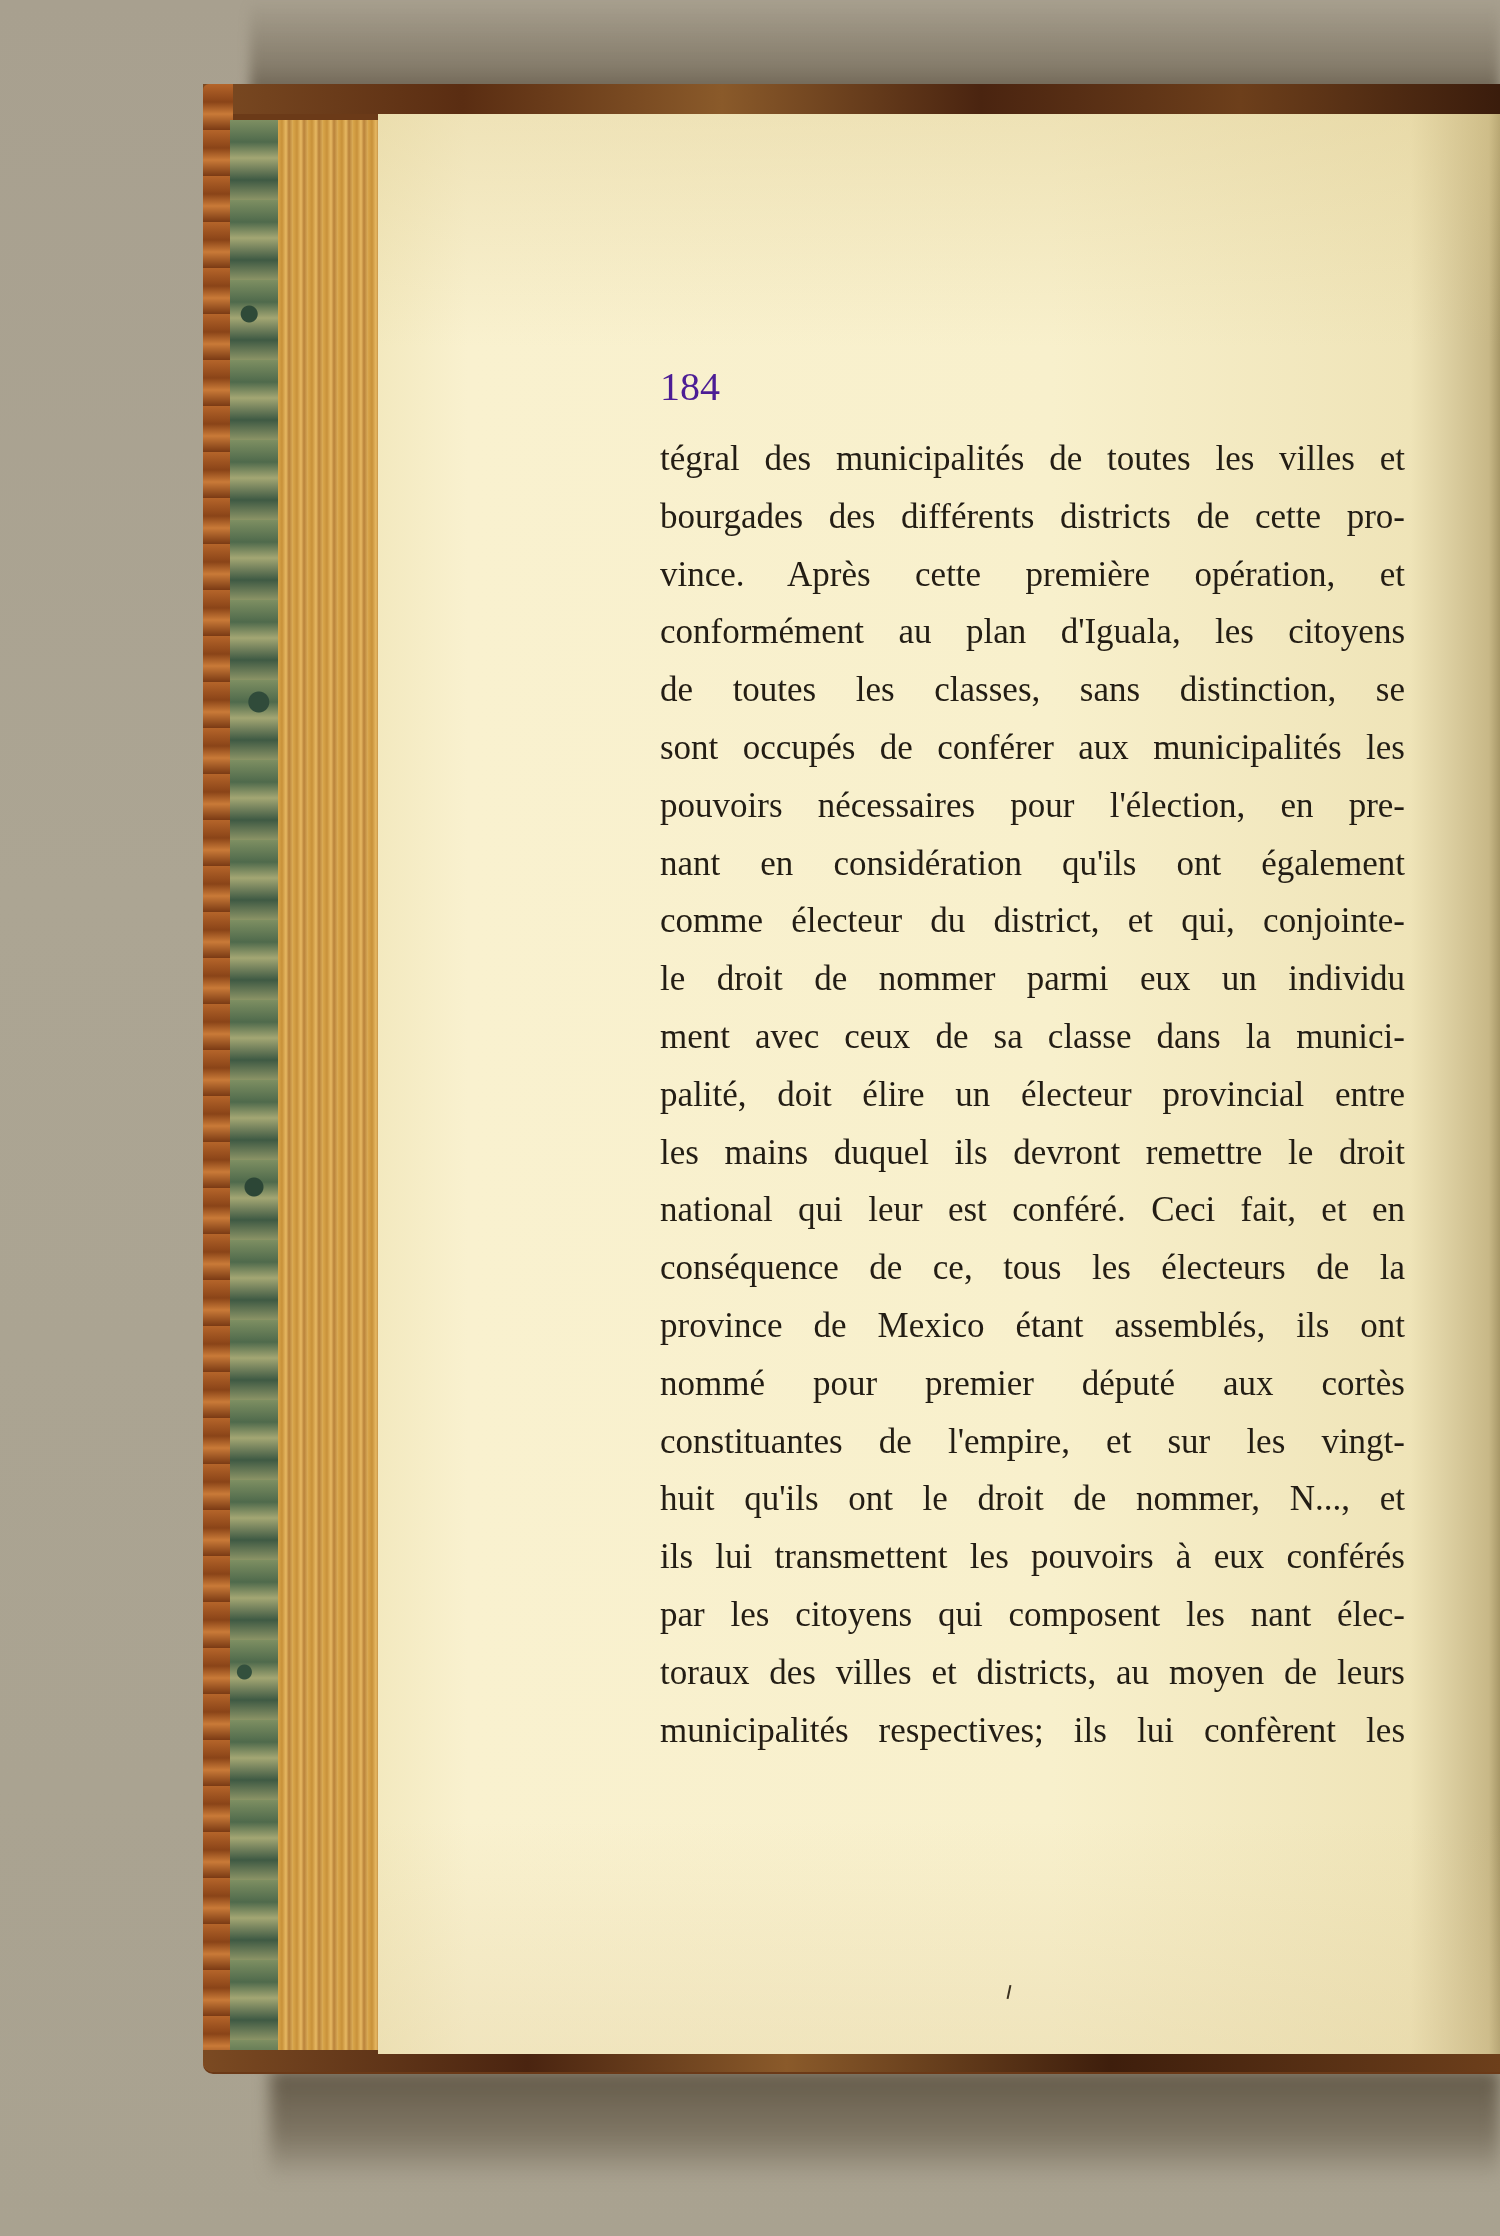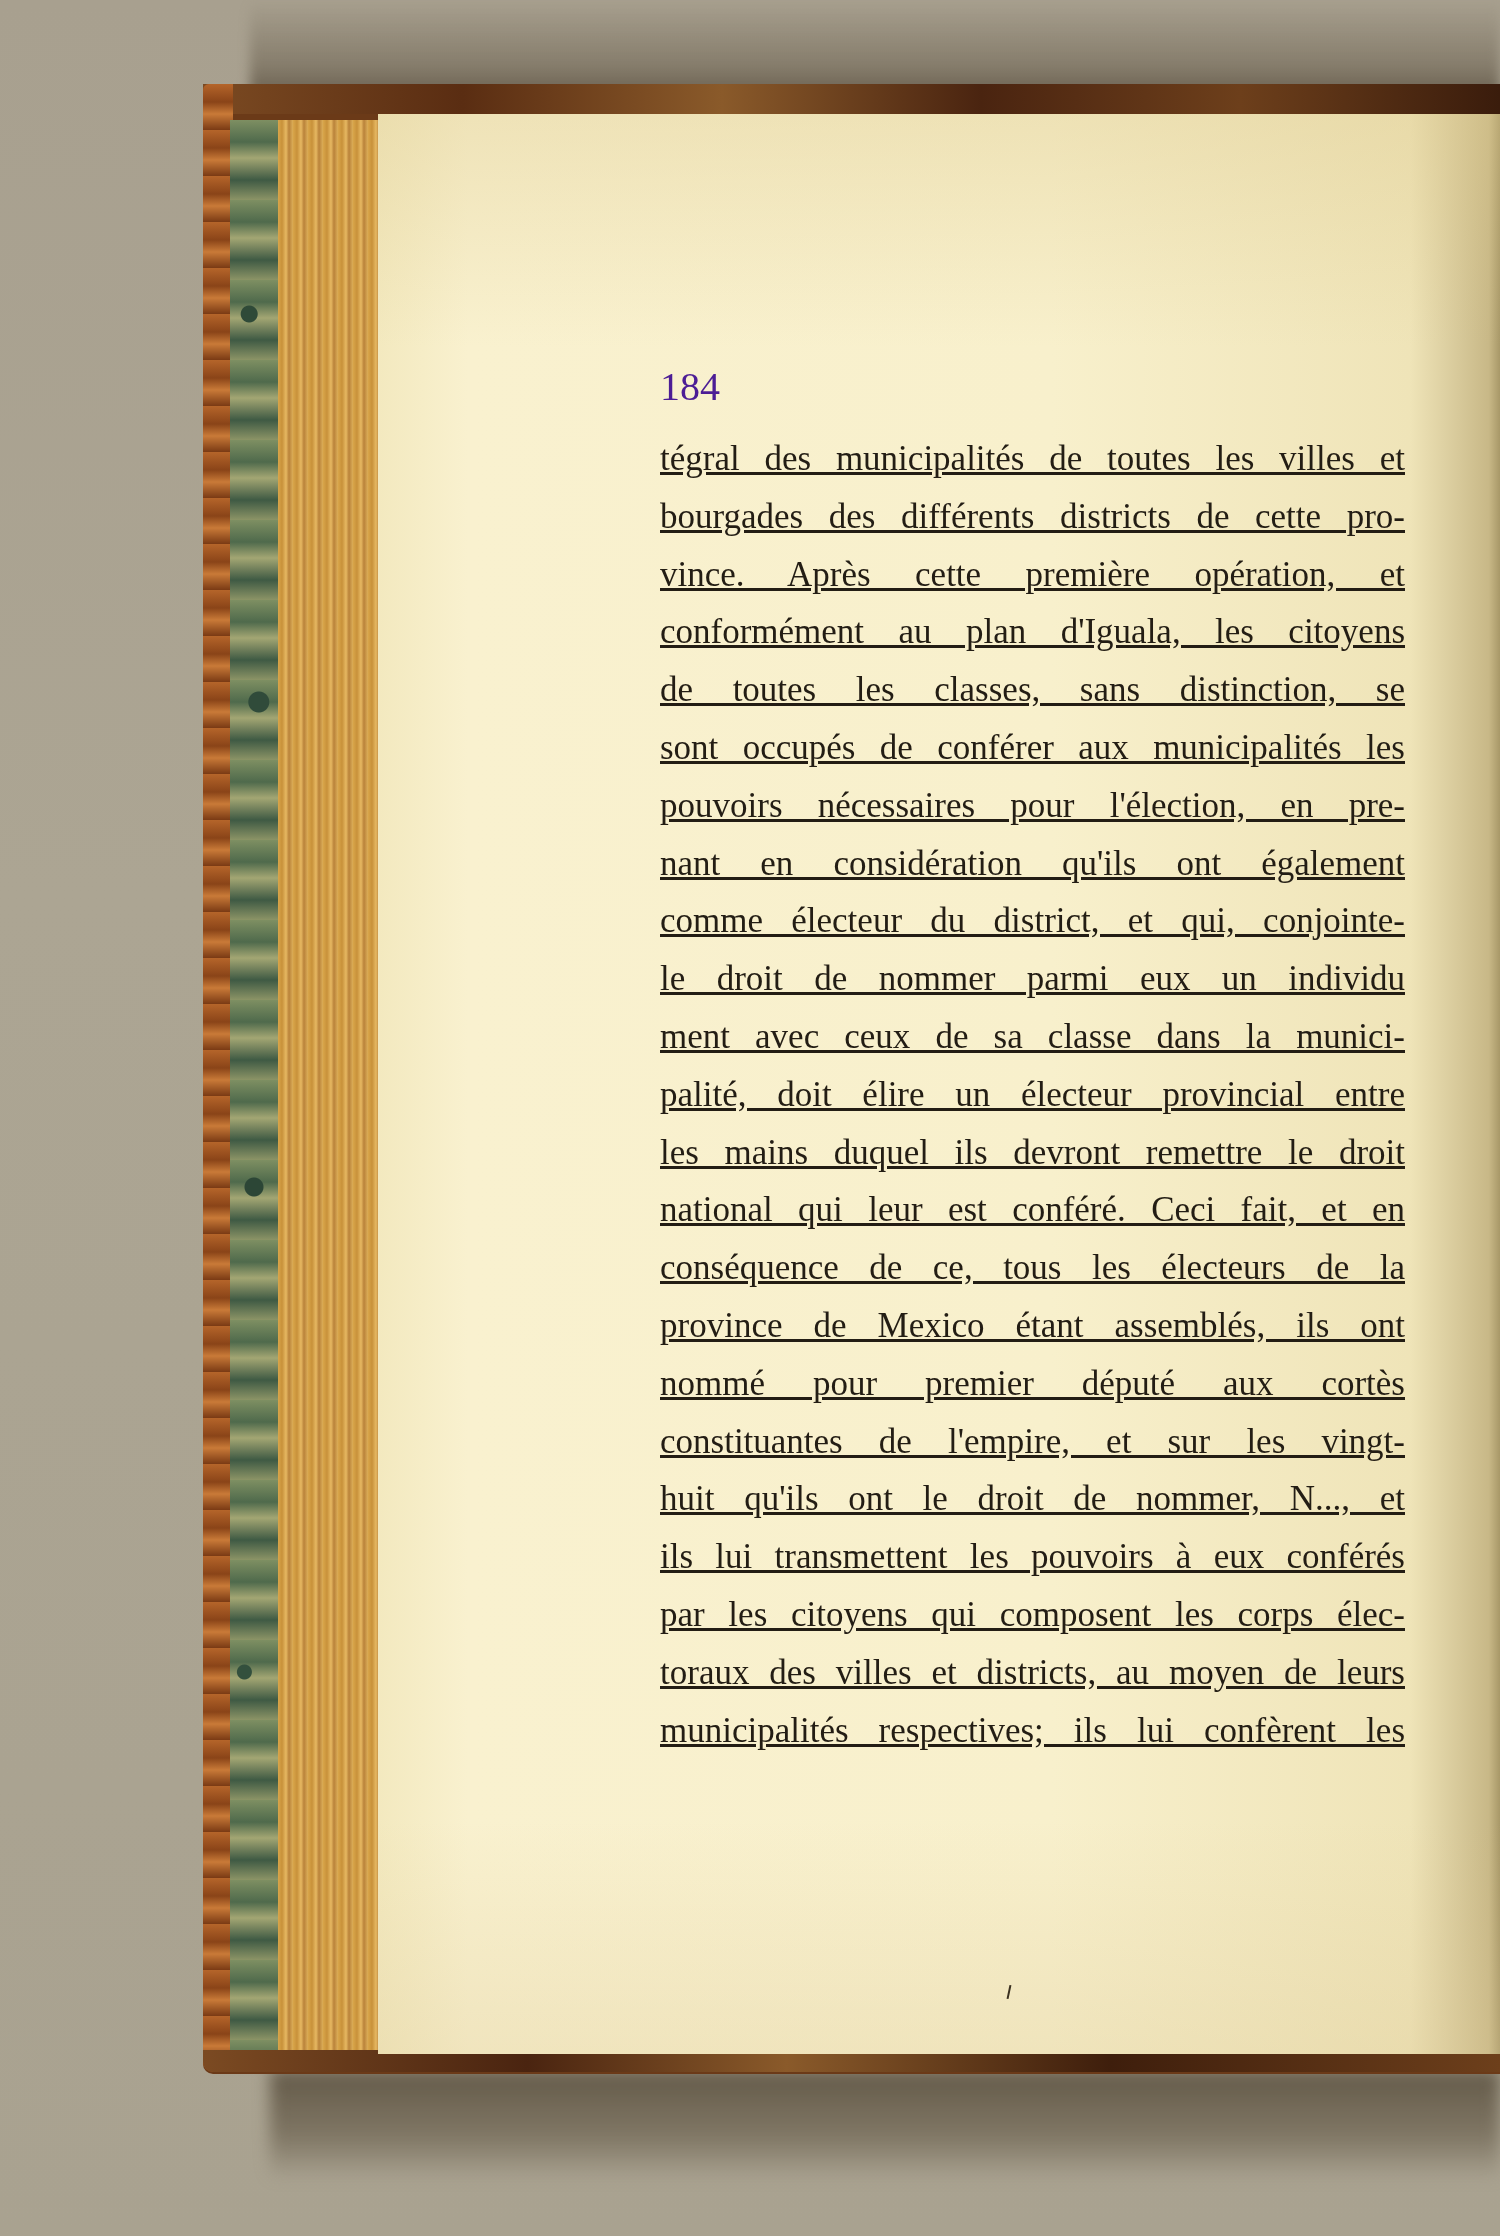--- a/index.html
+++ b/index.html
@@ -67,21 +67,20 @@
     font-size:40px; line-height:50px;
   }
   .running-title {
     position:absolute; left:185px; top:6px;
     font-size:24px; line-height:44px; letter-spacing:2px;
     font-variant: small-caps; text-transform: uppercase;
   }
   .body-text {
     position:absolute; left:660px; top:430px; width:745px;
     color:#231d14;
-    text-decoration:underline;
   }
   .line {
     display:block; height:57.8px; line-height:57.8px;
     font-size:35px; white-space:nowrap;
     text-align: justify; text-align-last: justify;
   }
   .stray-mark {
     position:absolute; width:2px; height:14px; background:#3a3020;
     transform: rotate(12deg);
   }
@@ -121,18 +120,18 @@
   <span class="line">ment avec ceux de sa classe dans la munici-</span>
   <span class="line">palité, doit élire un électeur provincial entre</span>
   <span class="line">les mains duquel ils devront remettre le droit</span>
   <span class="line">national qui leur est conféré. Ceci fait, et en</span>
   <span class="line">conséquence de ce, tous les électeurs de la</span>
   <span class="line">province de Mexico étant assemblés, ils ont</span>
   <span class="line">nommé pour premier député aux cortès</span>
   <span class="line">constituantes de l'empire, et sur les vingt-</span>
   <span class="line">huit qu'ils ont le droit de nommer, N..., et</span>
   <span class="line">ils lui transmettent les pouvoirs à eux conférés</span>
-  <span class="line">par les citoyens qui composent les corps élec-</span>
+  <span class="line">par les citoyens qui composent les nant élec-</span>
   <span class="line">toraux des villes et districts, au moyen de leurs</span>
   <span class="line">municipalités respectives; ils lui confèrent les</span>
 </div>
 
 <div class="stray-mark" style="left:1008px; top:1985px;"></div>
 
 </body></html>

